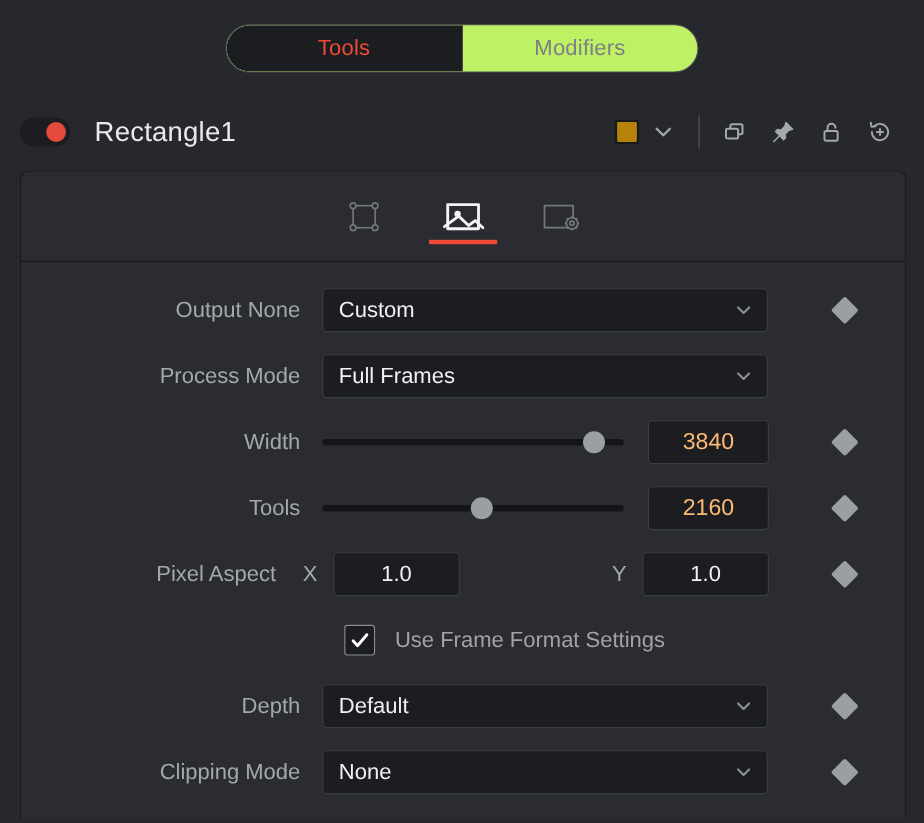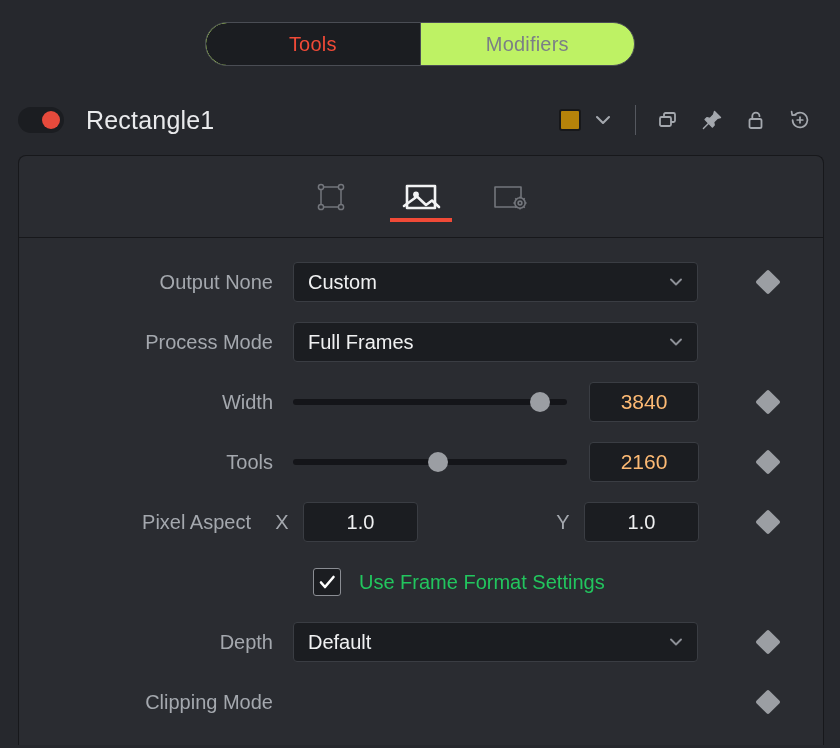--- a/index.html
+++ b/index.html
@@ -279,21 +279,21 @@
     border-radius: 3px;
     display: flex;
     align-items: center;
     justify-content: center;
     cursor: pointer;
     flex: none;
   }
   .cbox-label {
     margin-left: 18px;
     font-size: 20px;
-    color: #22c55e;
+    color: #a3a3a3;
     white-space: nowrap;
   }
 </style>
 </head>
 <body>
 
 <div id="app">
 
   <div class="segmented-wrap">
     <div class="segmented">
@@ -480,20 +480,26 @@
           </div>
           <div class="kf-slot">
             <div class="kf" style="margin:0;"></div>
           </div>
         </div>
       </div>
 
       <div class="row">
         <div class="lbl">Clipping Mode</div>
         <div class="ctrl">
+          <div class="select">
+            <span class="val">None</span>
+            <svg width="18" height="18" viewBox="0 0 18 18" fill="none" stroke="#8d9097" stroke-width="1.9" stroke-linecap="round" stroke-linejoin="round">
+              <polyline points="4,6.5 9,11.5 14,6.5"></polyline>
+            </svg>
+          </div>
           <div class="kf-slot">
             <div class="kf" style="margin:0;"></div>
           </div>
         </div>
       </div>
 
     </div>
   </div>
 </div>
 

